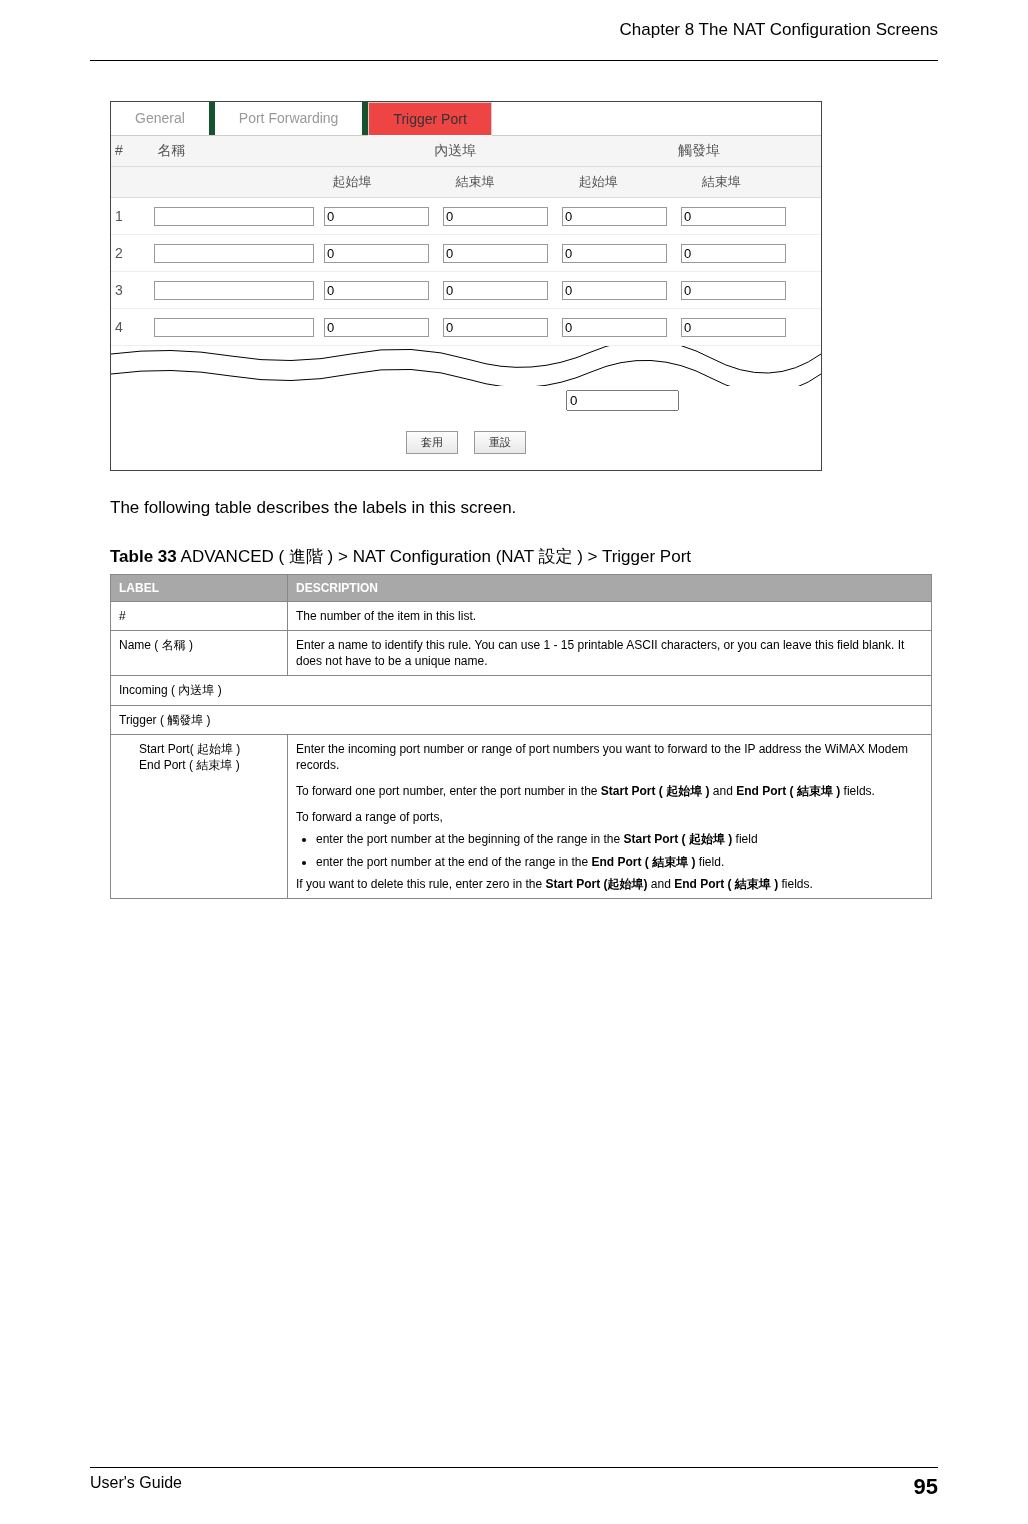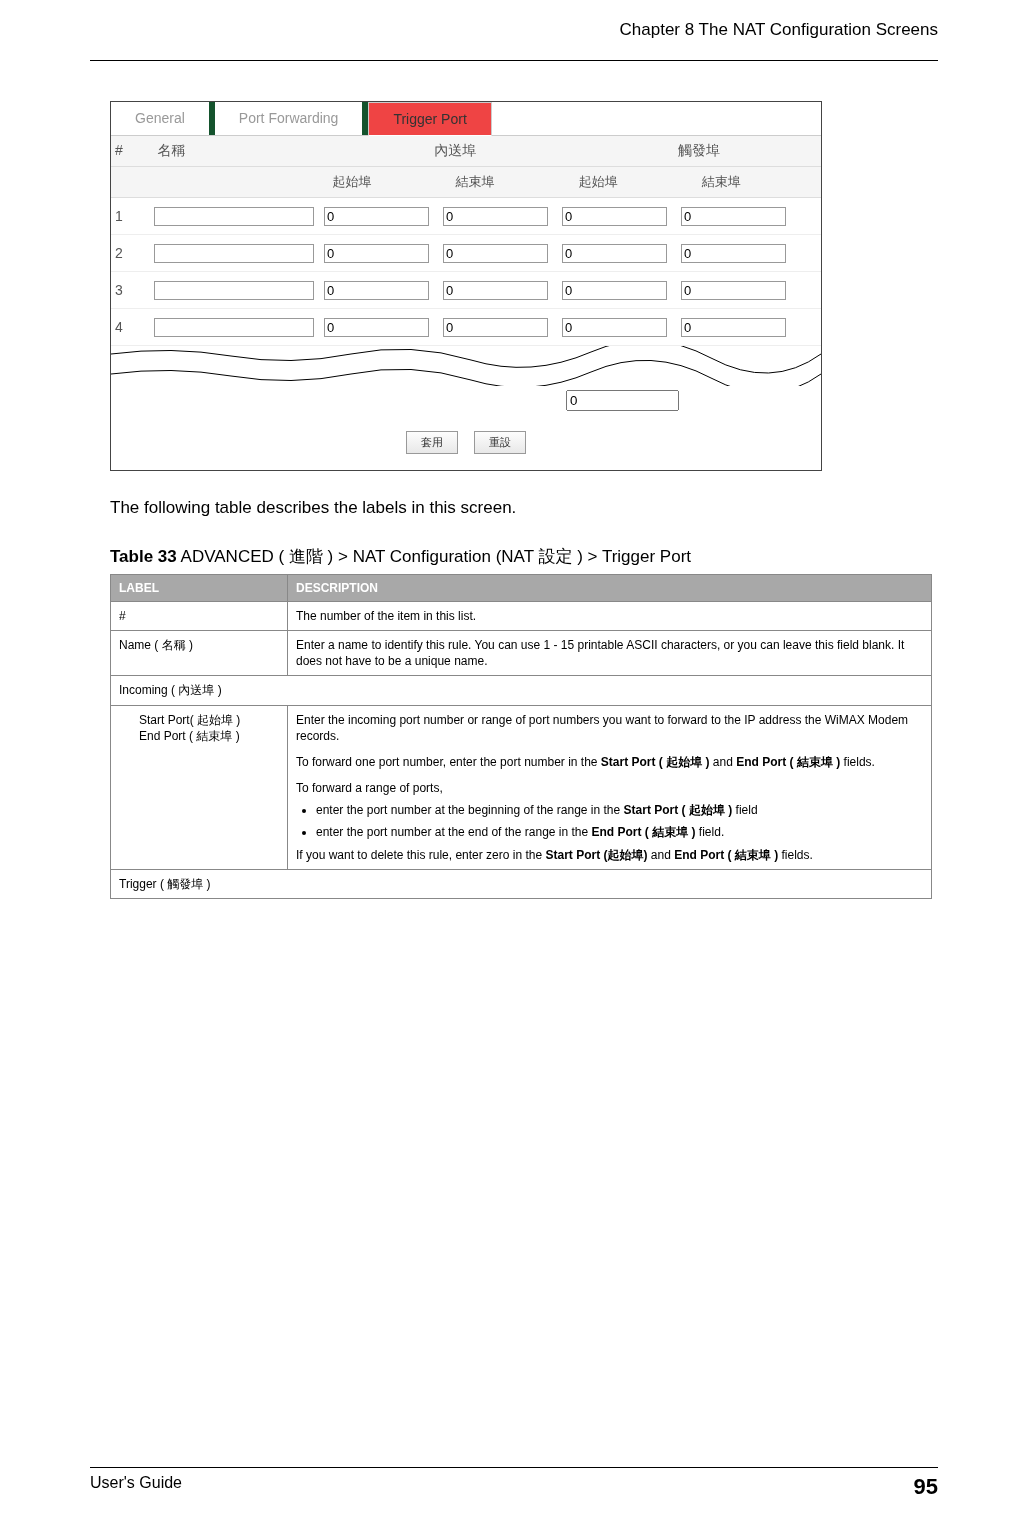--- a/index.html
+++ b/index.html
@@ -264,20 +264,23 @@
       <tr>
         <td class="lbl">#</td>
         <td>The number of the item in this list.</td>
       </tr>
       <tr>
         <td class="lbl">Name ( 名稱 )</td>
         <td>Enter a name to identify this rule. You can use 1 - 15 printable ASCII characters, or you can leave this field blank. It does not have to be a unique name.</td>
       </tr>
       <tr>
         <td class="lbl" colspan="2">Incoming ( 內送埠 )</td>
+      </tr>
+      <tr>
+        <td class="lbl" colspan="2">Trigger ( 觸發埠 )</td>
       </tr>
       <tr>
         <td class="lbl indent-cell">
           <span>Start Port( 起始埠 )</span><br>
           <span>End Port ( 結束埠 )</span>
         </td>
         <td>
           <div>Enter the incoming port number or range of port numbers you want to forward to the IP address the WiMAX Modem records.</div>
           <div style="margin-top:10px">
             <span>To forward one port number, enter the port number in the </span><span class="bold">Start Port ( 起始埠 )</span><span> and </span><span class="bold">End Port ( 結束埠 )</span><span> fields.</span>
@@ -289,23 +292,20 @@
             </li>
             <li>
               <span>enter the port number at the end of the range in the </span><span class="bold">End Port ( 結束埠 )</span><span> field.</span>
             </li>
           </ul>
           <div style="margin-top:6px">
             <span>If you want to delete this rule, enter zero in the </span><span class="bold">Start Port (起始埠)</span><span> and </span><span class="bold">End Port ( 結束埠 )</span><span> fields.</span>
           </div>
         </td>
       </tr>
-      <tr>
-        <td class="lbl" colspan="2">Trigger ( 觸發埠 )</td>
-      </tr>
     </tbody>
       </table>
 
   </div>
 
   <div class="footer">
     <span>User's Guide</span>
     <span class="pagenum">95</span>
   </div>
 </div>

